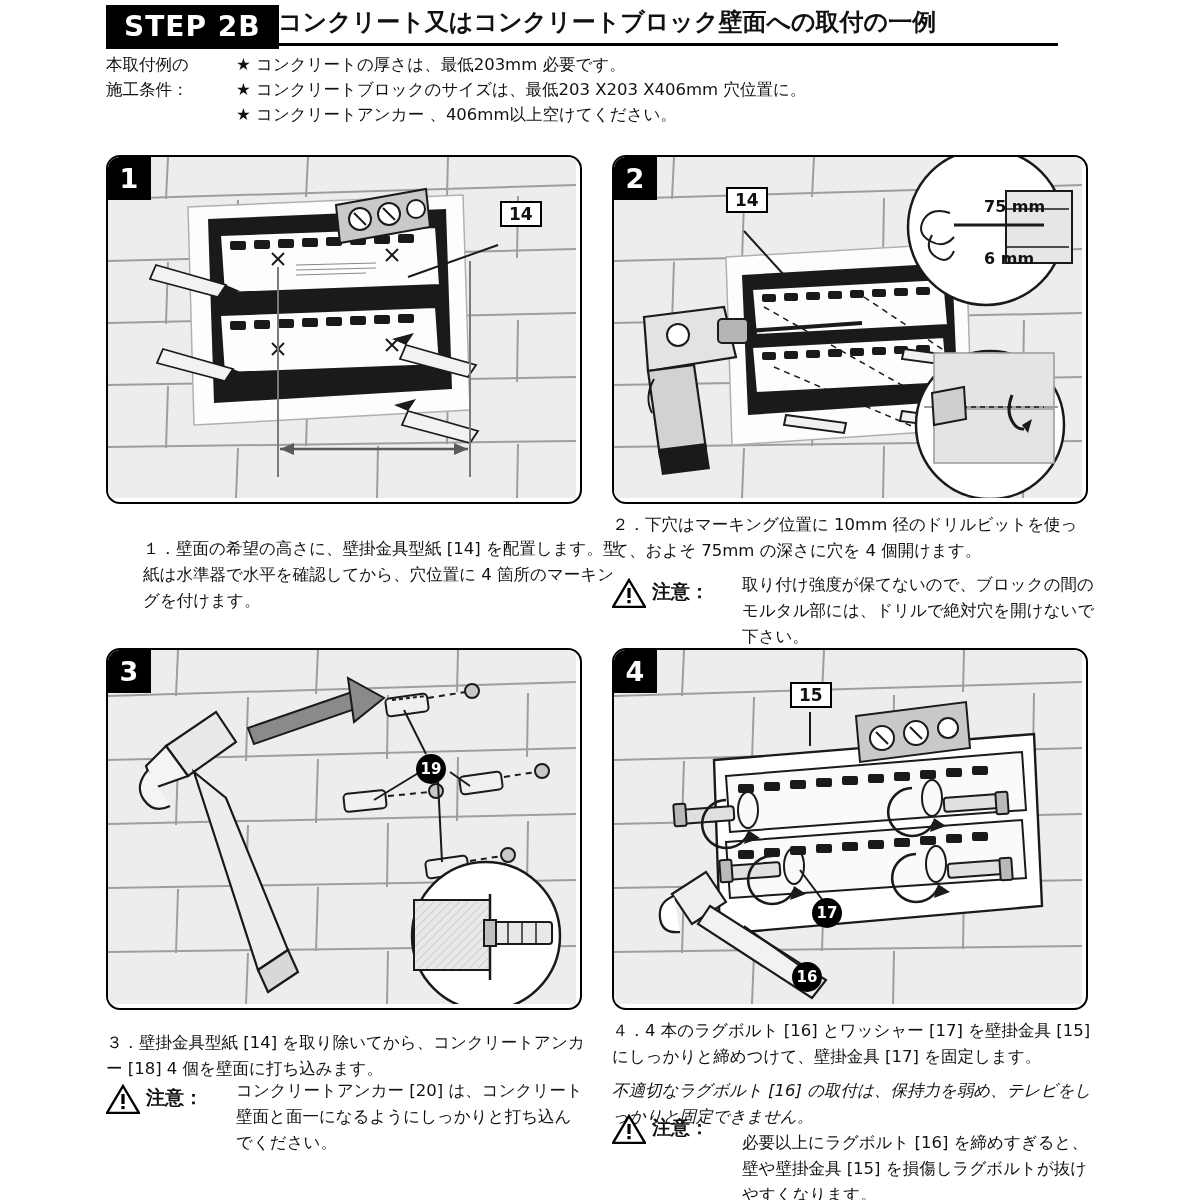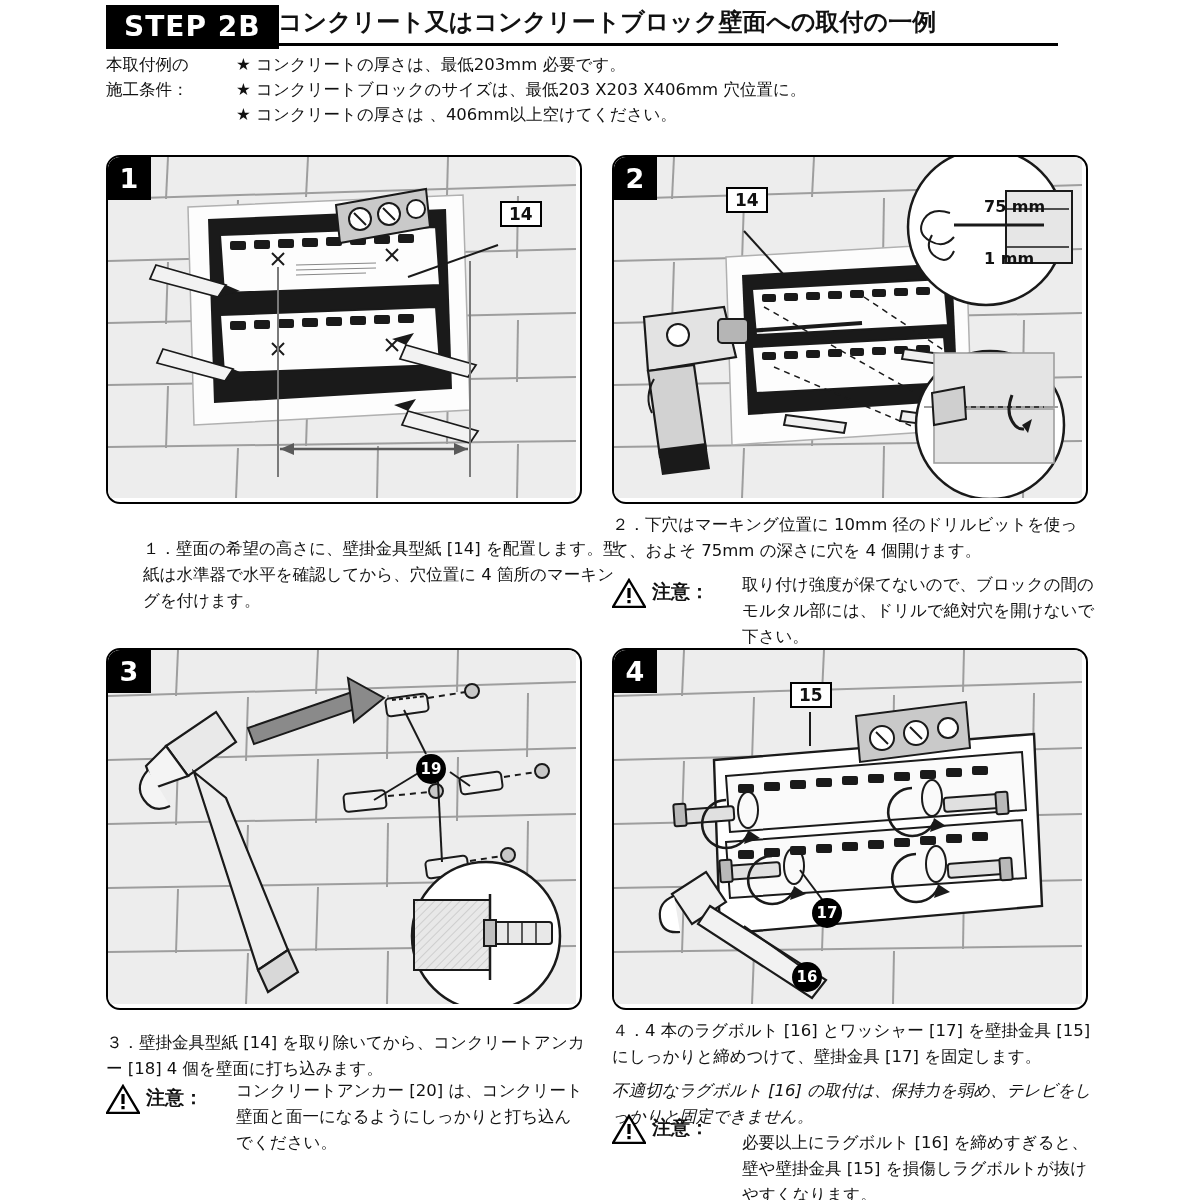--- a/index.html
+++ b/index.html
@@ -116,21 +116,21 @@
 </div>
 
 <div class="cond">
   <div class="cond-label">
     <div>本取付例の</div>
     <div>施工条件：</div>
   </div>
   <div class="cond-list">
     <div>★ コンクリートの厚さは、最低203mm 必要です。</div>
     <div>★ コンクリートブロックのサイズは、最低203 X203 X406mm 穴位置に。</div>
-    <div>★ コンクリートの厚さは 、406mm以上空けてください。</div>
+    <div>★ コンクリートアンカー 、406mm以上空けてください。</div>
   </div>
 </div>
 
 <div class="panel p1">
   <svg width="468" height="341" viewBox="0 0 468 341">
     <defs>
       <pattern id="hatchA" width="6" height="6" patternUnits="userSpaceOnUse" patternTransform="rotate(45)">
         <rect width="6" height="6" fill="#e8e8e8"></rect>
         <line x1="0" y1="0" x2="0" y2="6" stroke="#c8c8c8" stroke-width="1.6"></line>
       </pattern>
@@ -338,21 +338,21 @@
       <line x1="310" y1="250" x2="444" y2="250" stroke="#9e9e9e" stroke-width="2"></line>
       <line x1="330" y1="250" x2="430" y2="250" stroke="#1a1a1a" stroke-width="1.4" stroke-dasharray="5 4"></line>
       <polygon points="318,236 350,230 352,262 320,268" fill="#cfcfcf" stroke="#1a1a1a" stroke-width="2"></polygon>
       <path d="M398 238 q-6 16 0 26 q5 9 12 8" fill="none" stroke="#1a1a1a" stroke-width="3"></path>
       <polygon points="408,268 418,262 414,276" fill="#1a1a1a"></polygon>
     </g>
   </svg>
   <div class="panel-num">2</div>
   <div class="lbl-box" style="left:112px;top:30px;">14</div>
   <div style="position:absolute;left:370px;top:40px;font-weight:bold;font-size:16px;">75 mm</div>
-  <div style="position:absolute;left:370px;top:92px;font-weight:bold;font-size:16px;">1 mm</div>
+  <div style="position:absolute;left:370px;top:92px;font-weight:bold;font-size:16px;">6 mm</div>
 </div>
 
 <div class="panel p3">
   <svg width="468" height="354" viewBox="0 0 468 354">
     <rect x="0" y="0" width="468" height="354" fill="#ededed"></rect>
     <g stroke="#9e9e9e" stroke-width="2" fill="none">
       <line x1="0" y1="46" x2="468" y2="32"></line>
       <line x1="0" y1="110" x2="468" y2="98"></line>
       <line x1="0" y1="174" x2="468" y2="164"></line>
       <line x1="0" y1="238" x2="468" y2="230"></line>

